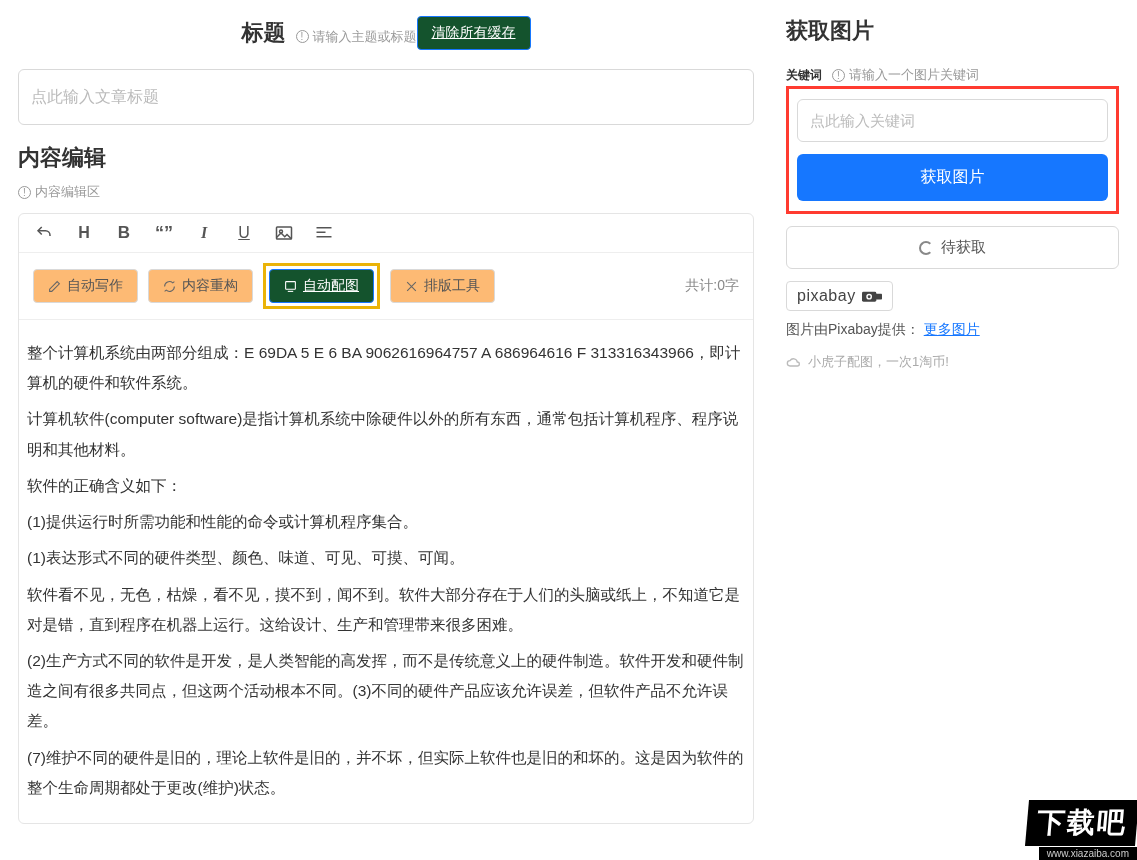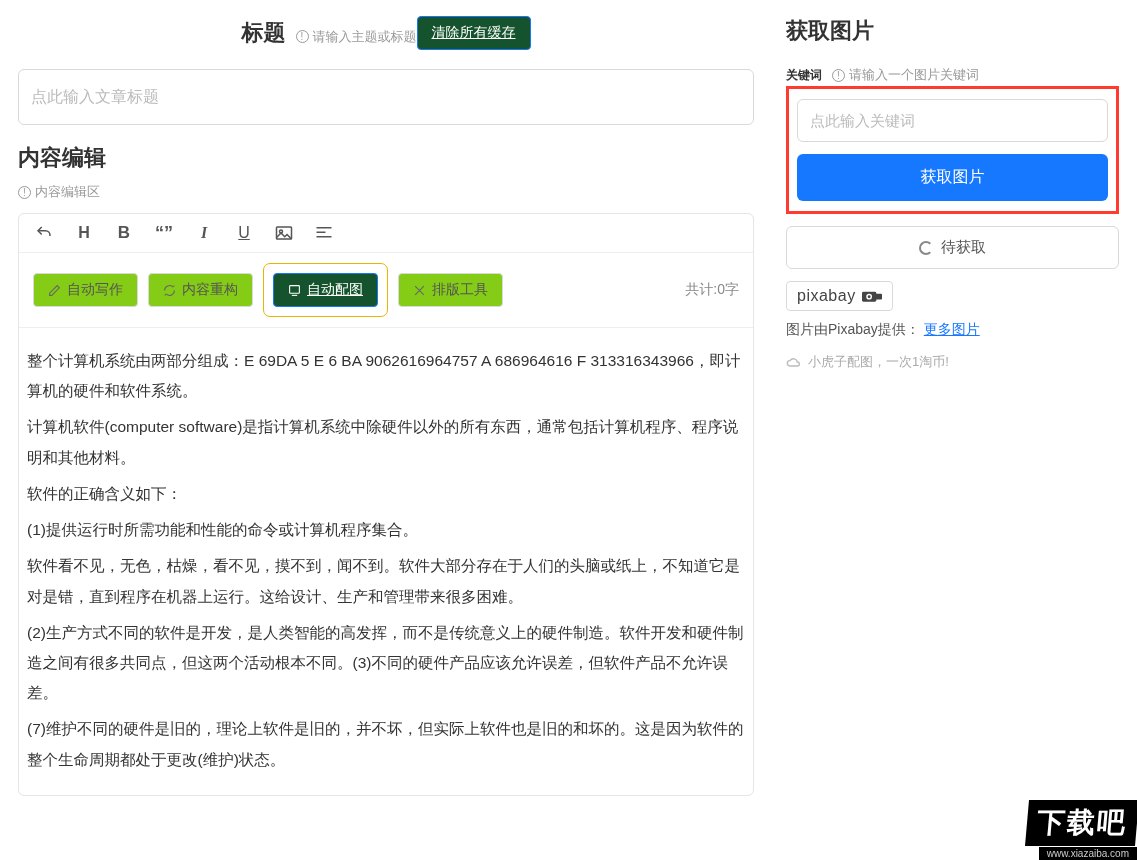--- a/index.html
+++ b/index.html
@@ -17,40 +17,40 @@
 
 .section-header { display: flex; align-items: center; justify-content: center; margin-bottom: 19px; }
 .section-title-wrap { display: flex; align-items: baseline; gap: 10px; }
 .section-title { font-size: 22px; font-weight: 600; color: #333; }
 .section-hint { font-size: 13px; color: #999; display: flex; align-items: center; gap: 4px; }
 .hint-circle { display: inline-block; width: 13px; height: 13px; border: 1px solid #999; border-radius: 50%; position: relative; font-size: 10px; text-align: center; line-height: 11px; color: #999; }
 
 .btn { display: inline-flex; align-items: center; gap: 6px; padding: 7px 14px; border-radius: 4px; font-size: 14px; cursor: pointer; border: 1px solid transparent; background: #fff; }
 .btn-primary { background: #14532d; color: #fff; border-color: #1677ff; text-decoration: underline; }
 .btn-primary-big { background: #1677ff; color: #fff; border: none; width: 100%; padding: 13px; border-radius: 6px; font-size: 16px; cursor: pointer; }
-.btn-default { background: #84cc16; color: #555; border: 1px solid #d9d9d9; }
+.btn-default { background: #fdba74; color: #555; border: 1px solid #d9d9d9; }
 
 .title-input { width: 100%; padding: 18px 12px; font-size: 16px; border: 1px solid #d9d9d9; border-radius: 6px; color: #999; margin-bottom: 18px; }
 .title-input::placeholder { color: #bbb; }
 
 .content-section-header { display: flex; align-items: baseline; gap: 10px; margin-bottom: 12px; flex-direction: column; }
 
 .editor-wrapper { border: 1px solid #e5e5e5; border-radius: 6px; }
 .toolbar-row1 { display: flex; align-items: center; gap: 22px; padding: 10px 16px; border-bottom: 1px solid #eee; color: #666; }
 .tb-icon { font-size: 16px; color: #555; cursor: pointer; display: inline-flex; align-items: center; justify-content: center; width: 18px; height: 18px; }
 .tb-bold { font-weight: 700; font-size: 17px; }
 .tb-quote { font-size: 18px; font-weight: 700; }
 .tb-italic { font-style: italic; font-weight: 600; font-family: Georgia, serif; }
 .tb-underline { text-decoration: underline; font-weight: 500; }
 
 .toolbar-row2 { display: flex; align-items: center; justify-content: space-between; padding: 10px 14px; border-bottom: 1px solid #eee; }
 .toolbar-buttons { display: flex; align-items: center; gap: 10px; }
 .count-text { font-size: 14px; color: #888; }
 
-.highlight-box { border: 1px solid #eab308; padding: 9px; border-radius: 7px; }
+.highlight-box { border: 3px solid #eab308; padding: 3px; border-radius: 0; }
 
 .content-body { padding: 12px 8px 14px 8px; font-size: 15.5px; line-height: 1.95; color: #333; }
 .content-body p { margin: 6px 0; }
 
 .kw-input-box { border: 3px solid #ff3b30; padding: 10px 8px 10px 8px; margin-top: 2px; margin-bottom: 12px; }
 .kw-input { width: 100%; padding: 12px 12px; font-size: 15px; border: 1px solid #d9d9d9; border-radius: 6px; color: #999; margin-bottom: 12px; background: #fff; }
 .kw-input::placeholder { color: #bbb; }
 
 .pending-btn { width: 100%; padding: 11px; background: #fff; border: 1px solid #d9d9d9; border-radius: 6px; font-size: 15px; color: #555; display: flex; align-items: center; justify-content: center; gap: 8px; cursor: default; margin-bottom: 12px; }
 .spinner { width: 14px; height: 14px; border: 2px solid #888; border-right-color: transparent; border-radius: 50%; display: inline-block; }
@@ -161,20 +161,21 @@
         <div class="count-text">
           <span>共计:</span><span>0</span><span>字</span>
         </div>
       </div>
 
       <div class="content-body" id="content-body">
           <p>整个计算机系统由两部分组成：E 69DA 5 E 6 BA 9062616964757 A 686964616 F 313316343966，即计算机的硬件和软件系统。</p>
           <p>计算机软件(computer software)是指计算机系统中除硬件以外的所有东西，通常包括计算机程序、程序说明和其他材料。</p>
           <p>软件的正确含义如下：</p>
           <p>(1)提供运行时所需功能和性能的命令或计算机程序集合。</p>
+          <p>(1)表达形式不同的硬件类型、颜色、味道、可见、可摸、可闻。</p>
           <p>软件看不见，无色，枯燥，看不见，摸不到，闻不到。软件大部分存在于人们的头脑或纸上，不知道它是对是错，直到程序在机器上运行。这给设计、生产和管理带来很多困难。</p>
           <p>(2)生产方式不同的软件是开发，是人类智能的高发挥，而不是传统意义上的硬件制造。软件开发和硬件制造之间有很多共同点，但这两个活动根本不同。(3)不同的硬件产品应该允许误差，但软件产品不允许误差。</p>
           <p>(7)维护不同的硬件是旧的，理论上软件是旧的，并不坏，但实际上软件也是旧的和坏的。这是因为软件的整个生命周期都处于更改(维护)状态。</p>
         </div>
     </div>
   </div>
 
   <div class="right-panel">
     <div class="section-title" style="margin-bottom:20px;">获取图片</div>
 

